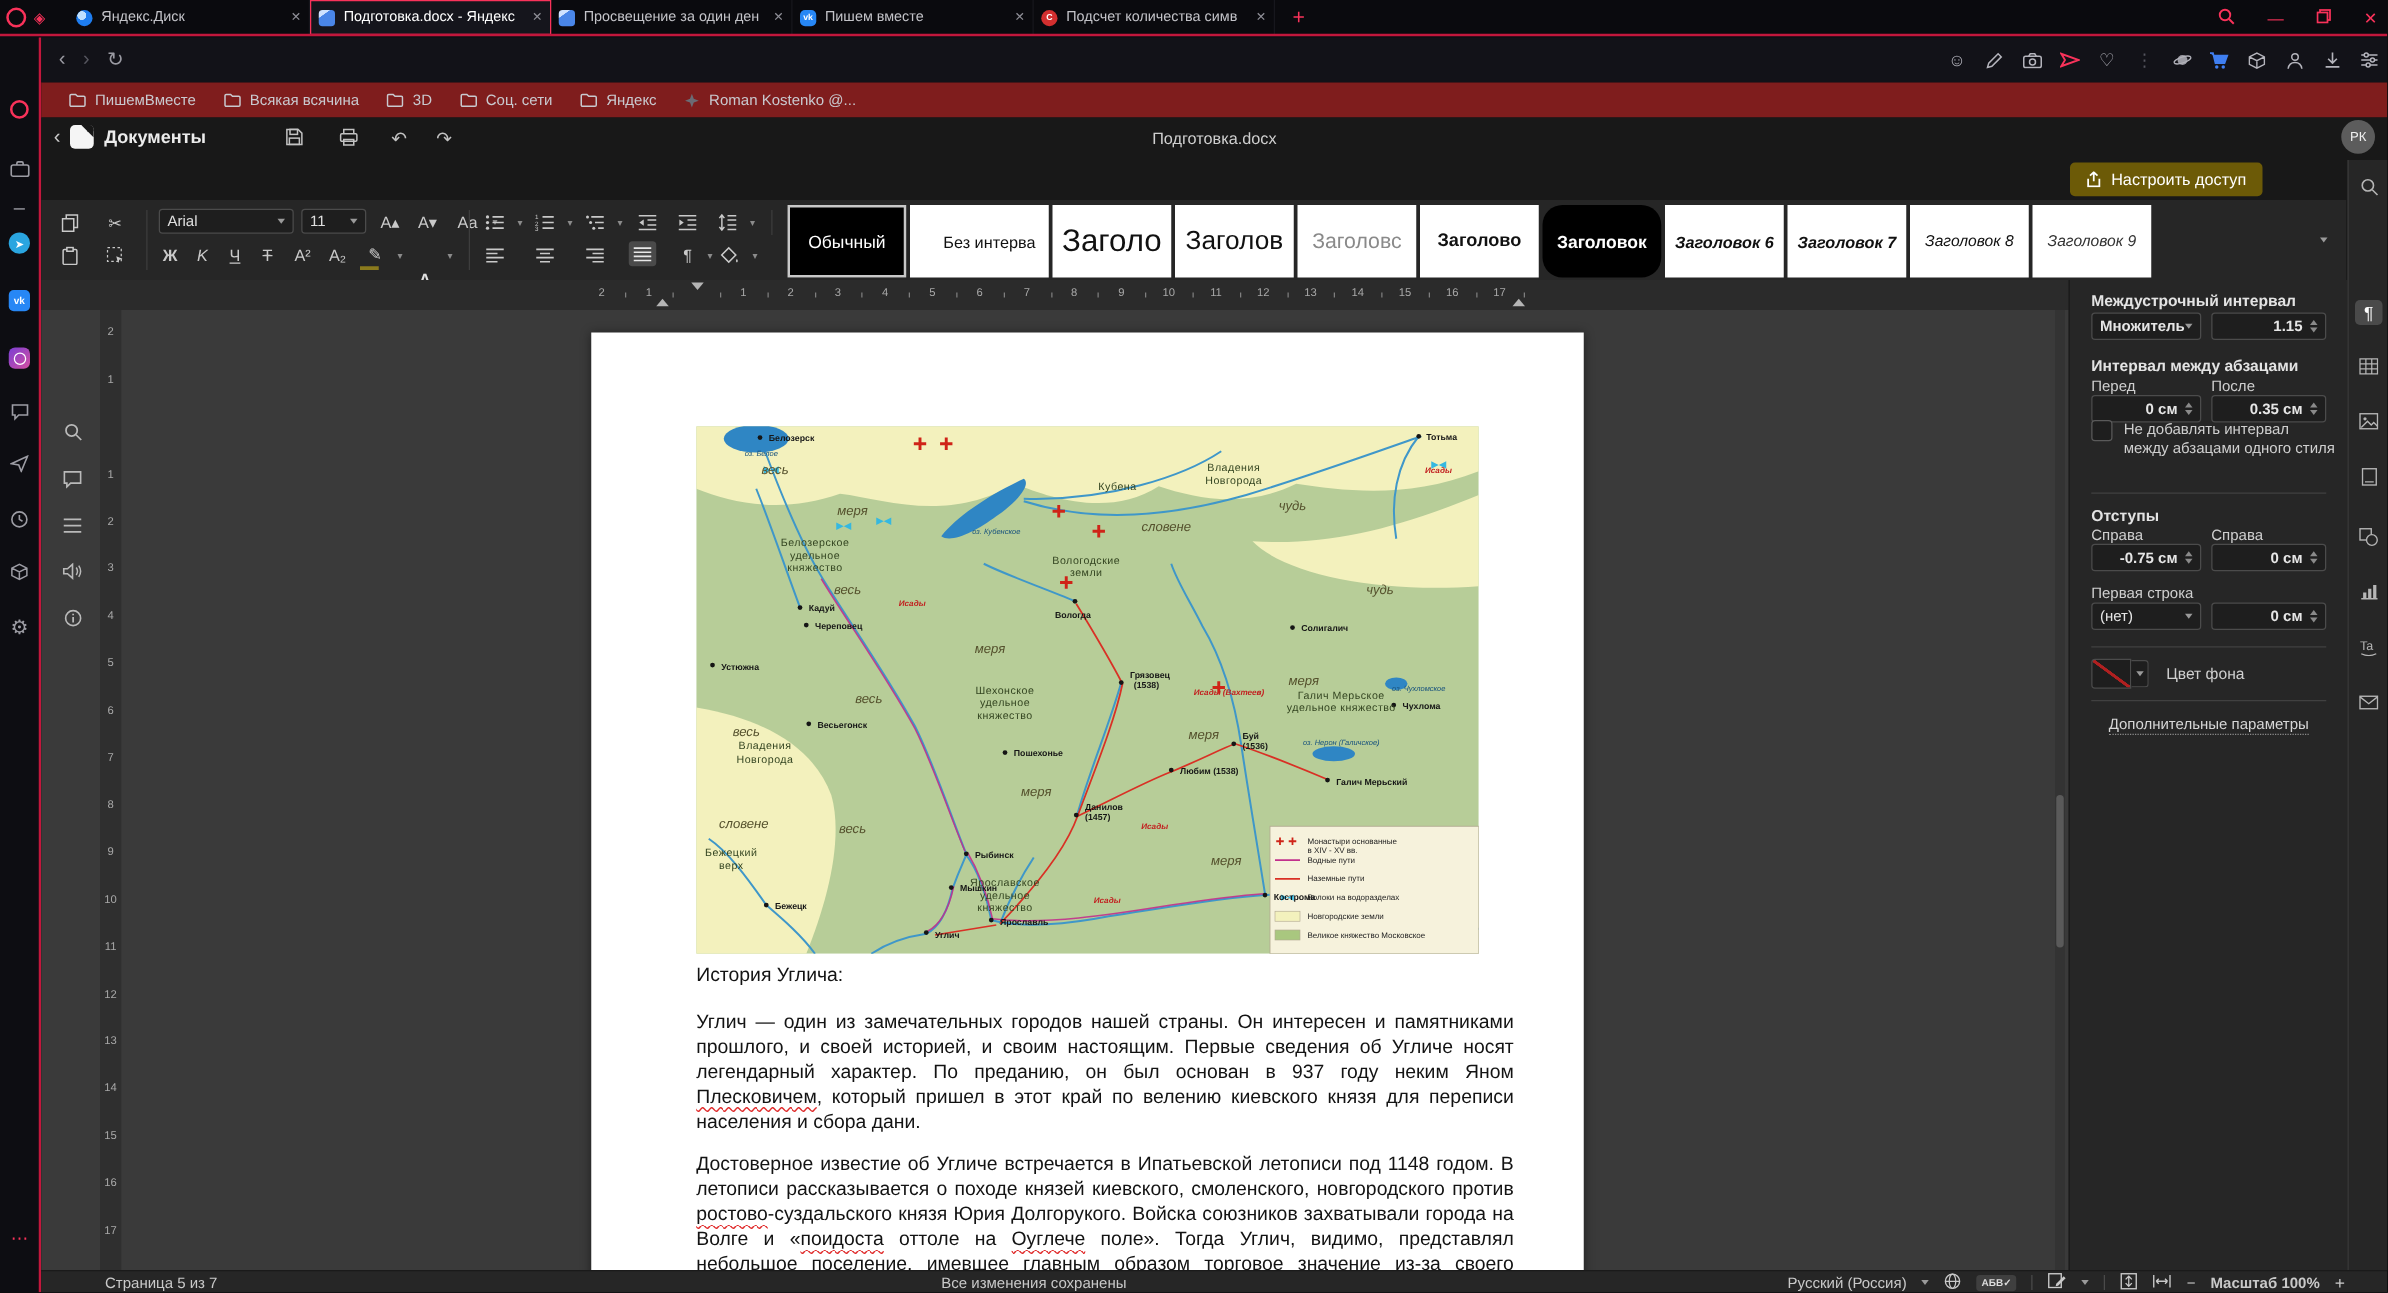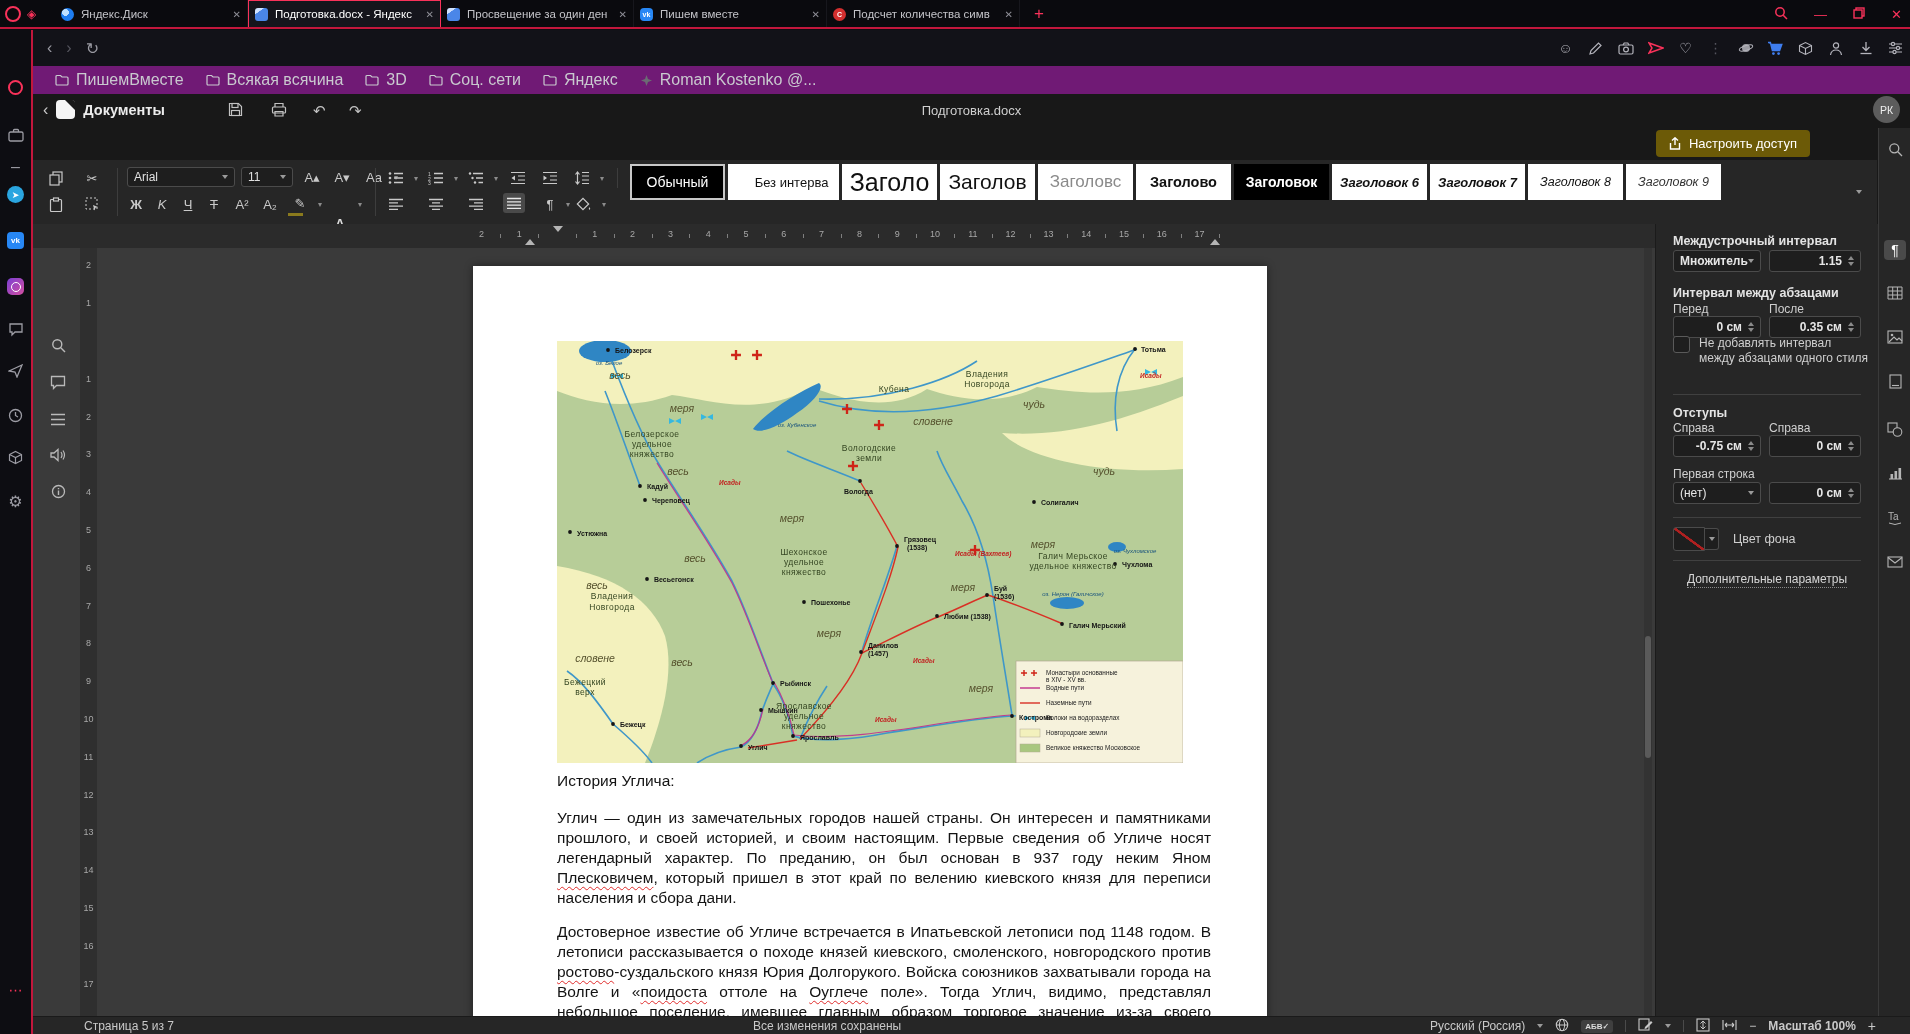--- a/index.html
+++ b/index.html
@@ -32,21 +32,21 @@
   .navico{color:#9a9aa2;font-size:16px;margin-left:14px;}
   .navico.dim{color:#55555e;}
   .urlpill{margin-left:14px;height:26px;width:560px;background:#1f1f28;border-radius:7px;
     display:flex;align-items:center;padding:0 10px;font-size:12.5px;color:#e3e3e8;}
   .lock{width:9px;height:8px;border:1.2px solid #b9b9c2;border-radius:1px;position:relative;margin-right:9px;margin-top:3px;}
   .lock:before{content:"";position:absolute;left:1px;top:-5px;width:5px;height:5px;border:1.2px solid #b9b9c2;border-bottom:none;border-radius:4px 4px 0 0;}
   .addr-icons{position:absolute;right:6px;top:0;height:36px;display:flex;align-items:center;gap:13px;}
   .aico{width:17px;height:17px;display:flex;align-items:center;justify-content:center;color:#b4b4bc;font-size:14px;}
   .aico svg{display:block;}
 
-  #bookmarksrow{left:33px;top:66px;width:1877px;height:28px;background:#701a75;display:flex;align-items:center;font-size:16px;color:#c9c9cf;}
+  #bookmarksrow{left:33px;top:66px;width:1877px;height:28px;background:#7f1d1d;display:flex;align-items:center;font-size:12px;color:#c9c9cf;}
   .bm{display:flex;align-items:center;margin-left:22px;gap:7px;}
   .bm svg{display:block;}
 
   
   #sidebar{left:0;top:30px;width:31px;height:1004px;background:#0d0d12;border-right:2px solid #c2173c;}
   .sbi{position:absolute;left:0;width:31px;display:flex;justify-content:center;color:#9c9ca4;}
   .ring{width:15px;height:15px;border-radius:50%;border:2.5px solid #f9325a;box-sizing:border-box;}
   .tg{width:17px;height:17px;border-radius:50%;background:#2aa5e0;display:flex;align-items:center;justify-content:center;color:#fff;font-size:9px;}
   .vkb{width:17px;height:17px;border-radius:4px;background:#2787f5;color:#fff;font-size:8px;font-weight:bold;display:flex;align-items:center;justify-content:center;}
   .photos{width:17px;height:17px;border-radius:5px;background:linear-gradient(135deg,#7b3fd4,#d44fa0);display:flex;align-items:center;justify-content:center;}
@@ -77,30 +77,30 @@
     display:flex;align-items:center;font-size:12px;color:#e0e0e0;padding:0 6px;justify-content:space-between;box-sizing:border-box;}
   .tri{width:0;height:0;border-left:3.5px solid transparent;border-right:3.5px solid transparent;border-top:4px solid #9a9a9a;}
   .chev{color:#8b8b8b;font-size:8px;}
   .hl-pen{position:relative;font-size:13px;color:#c9c9c9;}
   .hl-pen:after{content:"";position:absolute;left:-1px;bottom:-3px;width:15px;height:3px;background:#8a7a1d;}
   .fc-a{position:relative;font-size:13px;color:#e0e0e0;font-weight:bold;}
   .fc-a:after{content:"";position:absolute;left:-2px;bottom:-3px;width:15px;height:3.5px;background:#0a0a0a;}
   .active-tbtn{background:#4a4a4a;border-radius:3px;}
 
   #styleGallery{position:absolute;left:597px;top:4px;display:flex;gap:3px;}
-  .stcell{width:95px;height:36px;background:#fff;color:#111;display:flex;align-items:center;justify-content:center;
+  .stcell{width:95px;height:58px;background:#fff;color:#111;display:flex;align-items:center;justify-content:center;
     overflow:hidden;white-space:nowrap;}
   .st-normal{background:#000;color:#fff;font-size:14px;}
   .stcell.sel{outline:2px solid #c8c8c8;outline-offset:-2px;}
   .st-nospace{font-size:13px;padding-left:16px;}
   .st-h1{font-size:25px;}
   .st-h2{font-size:21px;}
   .st-h3{font-size:17px;color:#8a8a8a;}
   .st-h4{font-size:14.5px;font-weight:bold;}
-  .st-h5{background:#000;color:#fff;font-size:14px;font-weight:bold;}
+  .st-h5{background:#000;color:#fff;font-size:14px;font-weight:bold;border-radius:16px;}
   .st-h6,.st-h7{font-size:13px;font-weight:bold;font-style:italic;}
   .st-h8{font-size:12.5px;font-style:italic;}
   .st-h9{font-size:12.5px;font-style:italic;color:#333;}
 
   
   #hruler{position:absolute;left:0;top:130px;width:1622px;height:24px;background:#2b2b2b;}
   .htick{position:absolute;width:1px;background:#7f7f7f;}
   .hnum{position:absolute;top:5px;font-size:9px;color:#a8a8a8;transform:translateX(-50%);}
   .mkr{position:absolute;width:0;height:0;}
 

